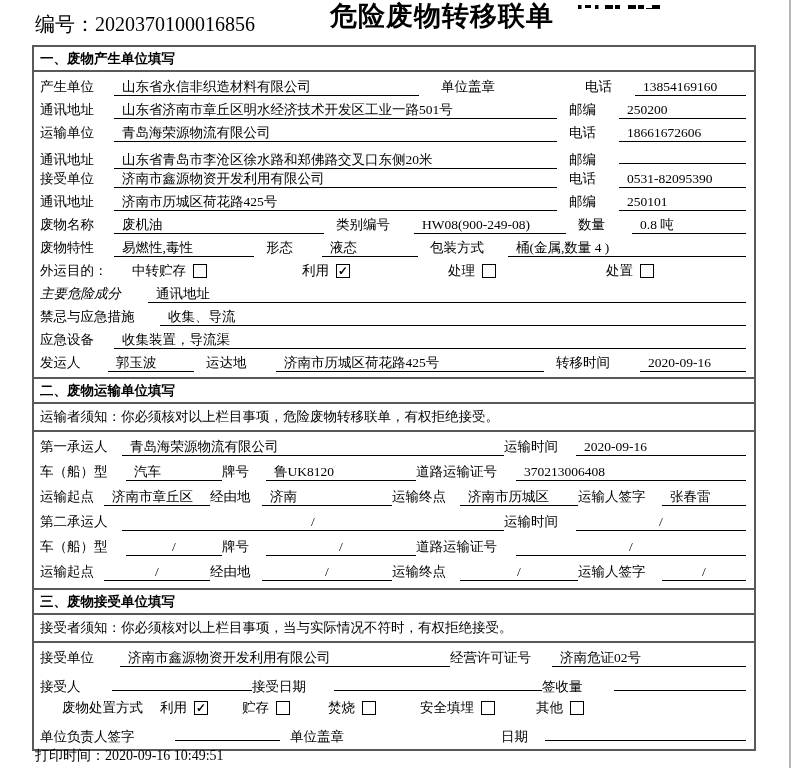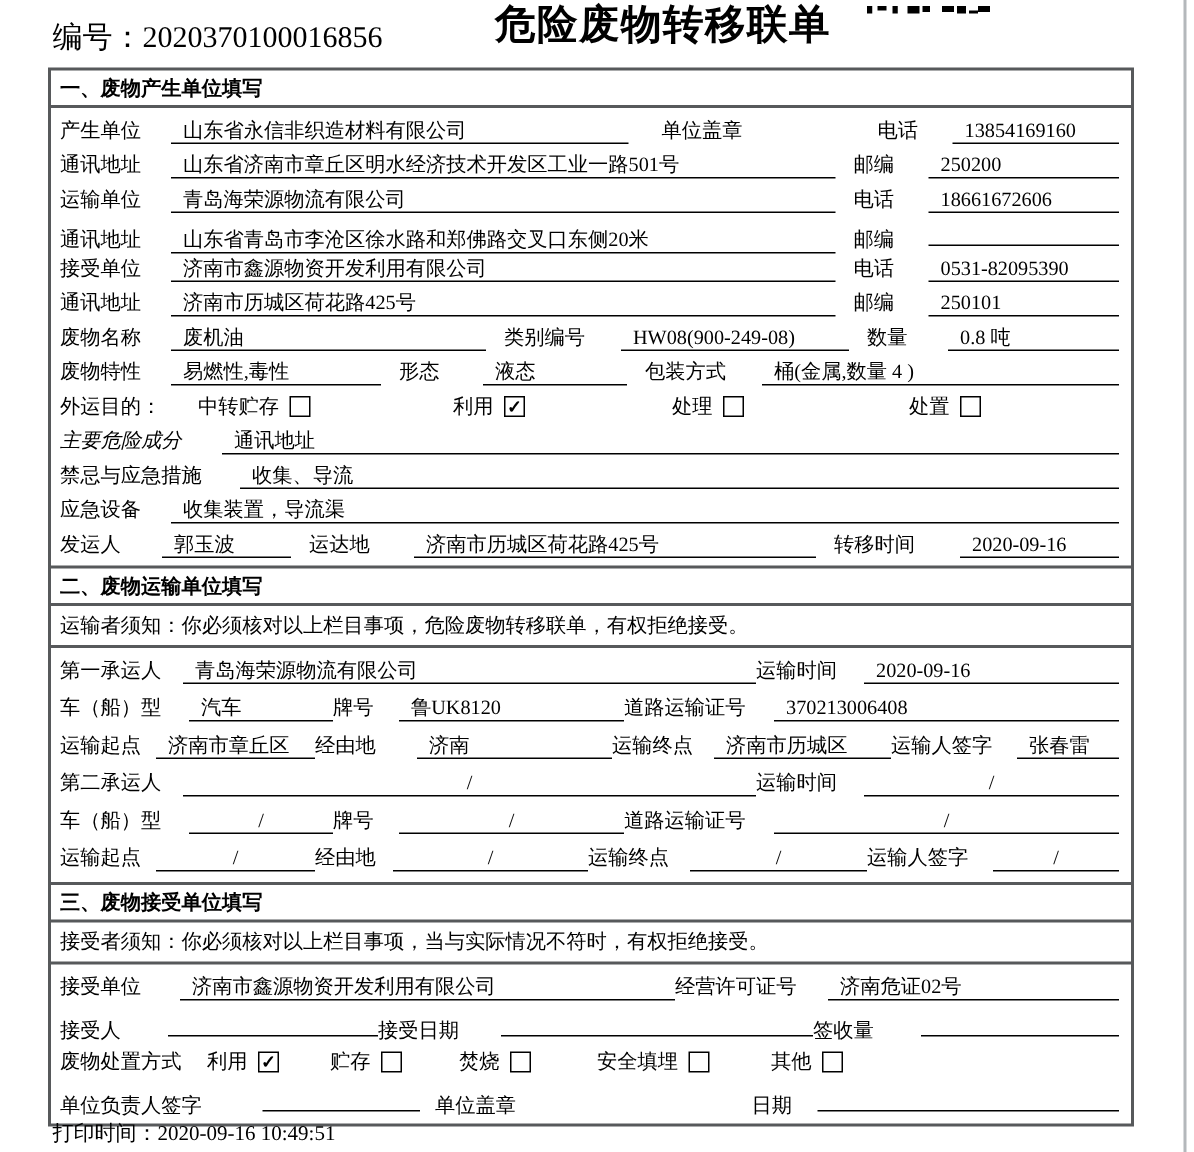--- a/index.html
+++ b/index.html
@@ -182,21 +182,21 @@
           <span class="fvalue" style="width: 96px;">汽车</span>
           <span class="flabel" style="width: 44px;">牌号</span>
           <span class="fvalue" style="width: 150px;">鲁UK8120</span>
           <span class="flabel" style="width: 100px;">道路运输证号</span>
           <span class="fvalue grow">370213006408</span>
         </div>
         <div class="frow">
           <span class="flabel" style="width: 64px;">运输起点</span>
           <span class="fvalue" style="width: 106px;">济南市章丘区</span>
           <span class="flabel" style="width: 52px;">经由地</span>
-          <span class="fvalue" style="width: 130px; margin-left: 16px;">济南</span>
+          <span class="fvalue" style="width: 130px;">济南</span>
           <span class="flabel" style="width: 68px;">运输终点</span>
           <span class="fvalue" style="width: 118px;">济南市历城区</span>
           <span class="flabel" style="width: 84px;">运输人签字</span>
           <span class="fvalue grow">张春雷</span>
         </div>
         <div class="frow">
           <span class="flabel" style="width: 82px;">第二承运人</span>
           <span class="fvalue center" style="width: 382px;">/</span>
           <span class="flabel" style="width: 72px;">运输时间</span>
           <span class="fvalue grow center">/</span>
@@ -233,21 +233,21 @@
         </div>
         <div class="frow">
           <span class="flabel" style="width: 72px;">接受人</span>
           <span class="fvalue" style="width: 140px;"></span>
           <span class="flabel" style="width: 82px;">接受日期</span>
           <span class="fvalue" style="width: 208px;"></span>
           <span class="flabel" style="width: 72px;">签收量</span>
           <span class="fvalue grow"></span>
         </div>
         <div class="frow">
-          <span class="flabel" style="width: 98px;">废物处置方式</span>
+          <span class="flabel" style="width: 98px; margin-left: 22px;">废物处置方式</span>
           <span class="fcheck" style="width: 82px;">
             <span class="fchecklab">利用</span>
             <span class="cbox">✓</span>
           </span>
           <span class="fcheck" style="width: 86px;">
             <span class="fchecklab">贮存</span>
             <span class="cbox"></span>
           </span>
           <span class="fcheck" style="width: 92px;">
             <span class="fchecklab">焚烧</span>

